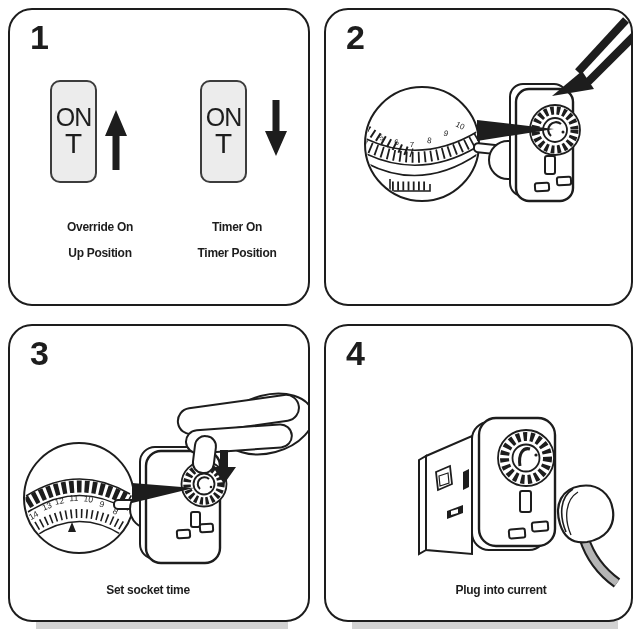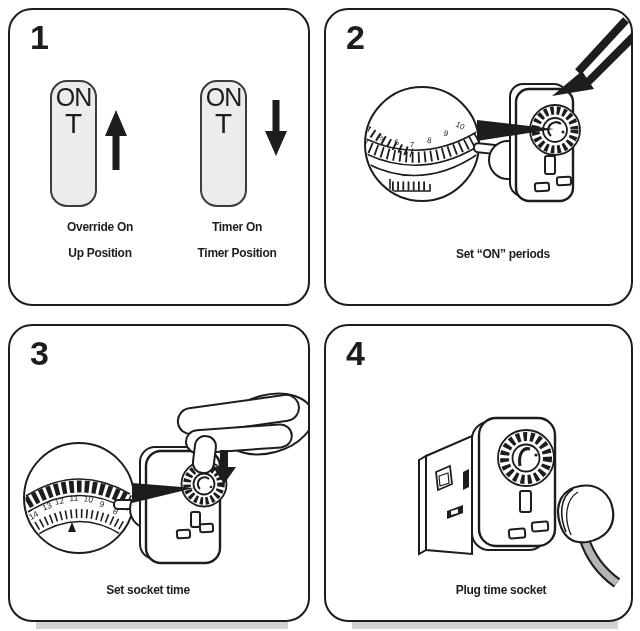--- a/index.html
+++ b/index.html
@@ -5,22 +5,22 @@
   html,body{margin:0;padding:0;background:#ffffff;}
   .sheet{position:relative;width:640px;height:631px;background:#ffffff;overflow:hidden;
          font-family:"Liberation Sans","DejaVu Sans",sans-serif;color:#1d1d1d;}
   .panel{position:absolute;background:#fff;border:2px solid #1d1d1d;border-radius:24px;box-sizing:border-box;}
   #p1{left:8px;top:8px;width:302px;height:298px;}
   #p2{left:324px;top:8px;width:309px;height:298px;}
   #p3{left:8px;top:324px;width:302px;height:298px;}
   #p4{left:324px;top:324px;width:309px;height:298px;}
   .num{position:absolute;left:20px;top:8px;font-size:34px;font-weight:700;letter-spacing:-1px;}
   .cap{position:absolute;font-weight:700;font-size:12px;line-height:26px;text-align:center;letter-spacing:-0.3px;}
-  .switch{position:absolute;width:47px;height:127px;background:#ececec;border:2px solid #3c3c3c;border-radius:17px;
-          box-sizing:border-box;display:flex;flex-direction:column;justify-content:flex-start;align-items:center;}
+  .switch{position:absolute;width:47px;height:103px;background:#ececec;border:2px solid #3c3c3c;border-radius:10px;
+          box-sizing:border-box;display:flex;flex-direction:column;justify-content:center;align-items:center;}
   .sw-on{font-size:25px;line-height:1;padding-top:3px;letter-spacing:-1px;font-weight:400;}
   .sw-t{font-size:28px;line-height:1;padding-bottom:4px;font-weight:400;}
   .ill{position:absolute;left:0;top:0;}
   .arr{position:absolute;}
   .shadow{position:absolute;top:621px;height:8px;background:#d2d2d2;}
   svg text{font-family:"Liberation Sans","DejaVu Sans",sans-serif;fill:#1d1d1d;}
   .fw{fill:#ffffff;stroke:#1d1d1d;}
   .ln{fill:none;stroke:#1d1d1d;}
   .fb{fill:#1d1d1d;stroke:none;}
 </style>
@@ -110,21 +110,20 @@
 
       <polygon class="fb" points="151,110 151,131 228,119"></polygon>
 
       <g>
         <path class="ln" d="M300,10 L252,62" stroke-width="8"></path>
         <path class="ln" d="M308,26 L262,72" stroke-width="8"></path>
         <polygon class="fb" points="226,86 256,61 268,79"></polygon>
       </g>
     </svg>
 
-    <div class="cap" style="left:48px;top:231px;width:258px;">Set “ON” periods</div>
   </section>
 
   <section class="panel" id="p3">
     <div class="num">3</div>
 
     <svg class="ill" width="298" height="294" viewBox="0 0 298 294">
       <defs>
           <clipPath id="lens3">
             <circle cx="69" cy="172" r="53.5"></circle>
           </clipPath>
@@ -214,16 +213,16 @@
 
       <g>
         <path d="M258,212 C265,234 277,247 291,257" stroke="#1d1d1d" stroke-width="11" fill="none"></path>
         <path d="M258,212 C265,234 277,247 291,257" stroke="#b5b5b5" stroke-width="7" fill="none"></path>
         <path class="fw" stroke-width="2.2" d="M234,198 C228,178 236,163 254,160 C272,157 285,168 287,185 C289,201 279,213 261,216 C247,218 238,211 234,198 Z"></path>
         <path class="ln" d="M240,206 C233,189 234,171 247,163" stroke-width="1.6"></path>
         <path class="ln" d="M245,209 C238,193 239,174 252,166" stroke-width="1.3"></path>
       </g>
     </svg>
 
-    <div class="cap" style="left:46px;top:251px;width:258px;">Plug time socket</div>
+    <div class="cap" style="left:46px;top:251px;width:258px;">Plug into current</div>
   </section>
 
 </div>
 
 </body></html>

